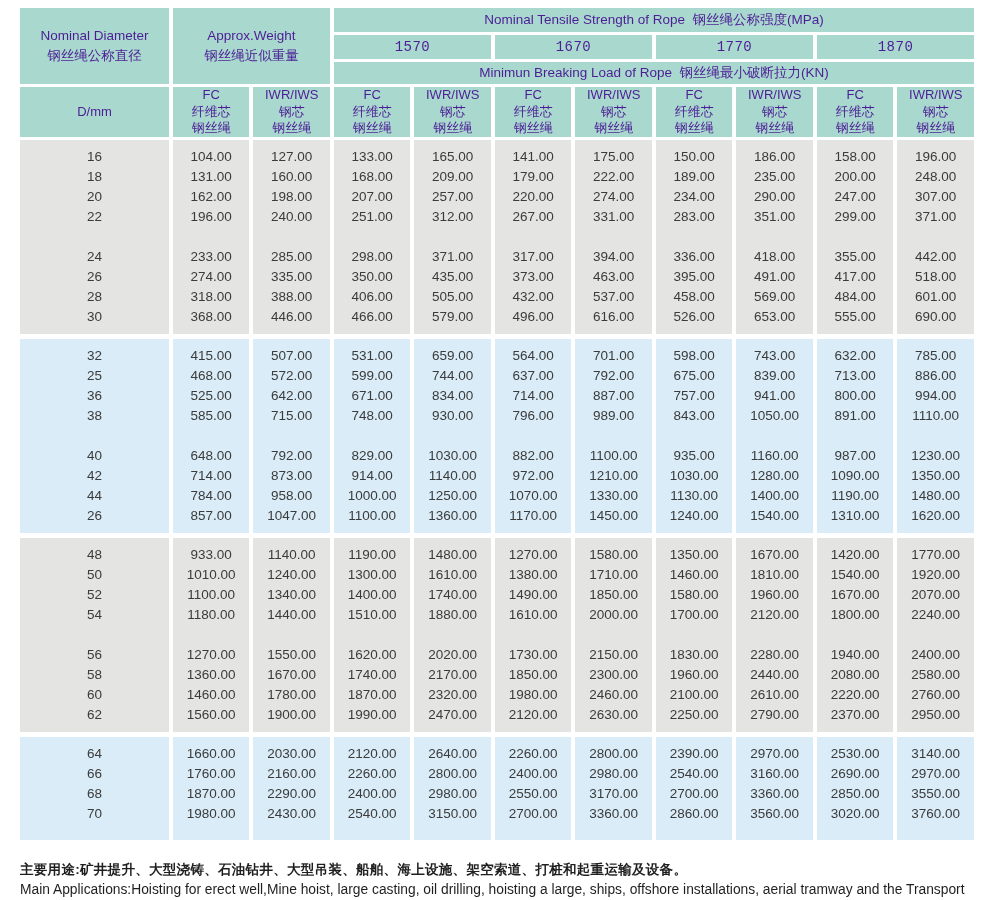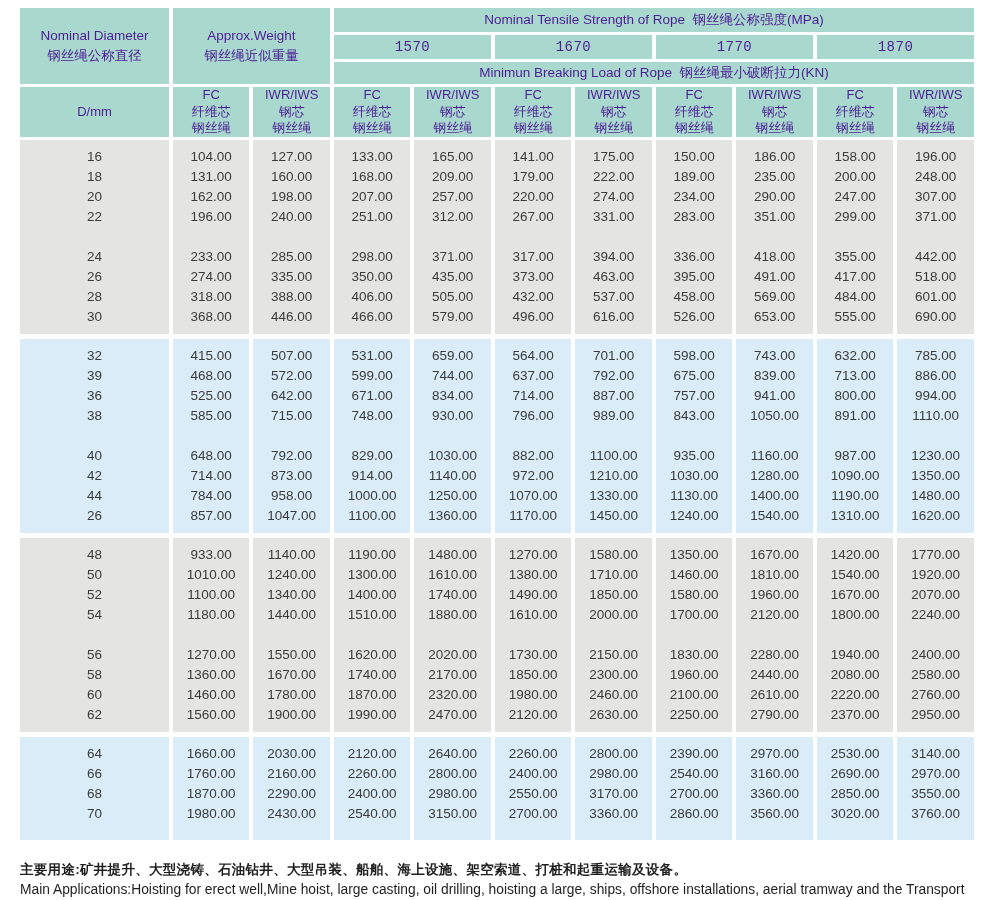--- a/index.html
+++ b/index.html
@@ -326,21 +326,21 @@
           <td>531.00</td>
           <td>659.00</td>
           <td>564.00</td>
           <td>701.00</td>
           <td>598.00</td>
           <td>743.00</td>
           <td>632.00</td>
           <td>785.00</td>
         </tr>
         <tr>
-          <td>39</td>
+          <td>25</td>
           <td>468.00</td>
           <td>572.00</td>
           <td>599.00</td>
           <td>744.00</td>
           <td>637.00</td>
           <td>792.00</td>
           <td>675.00</td>
           <td>839.00</td>
           <td>713.00</td>
           <td>886.00</td>

